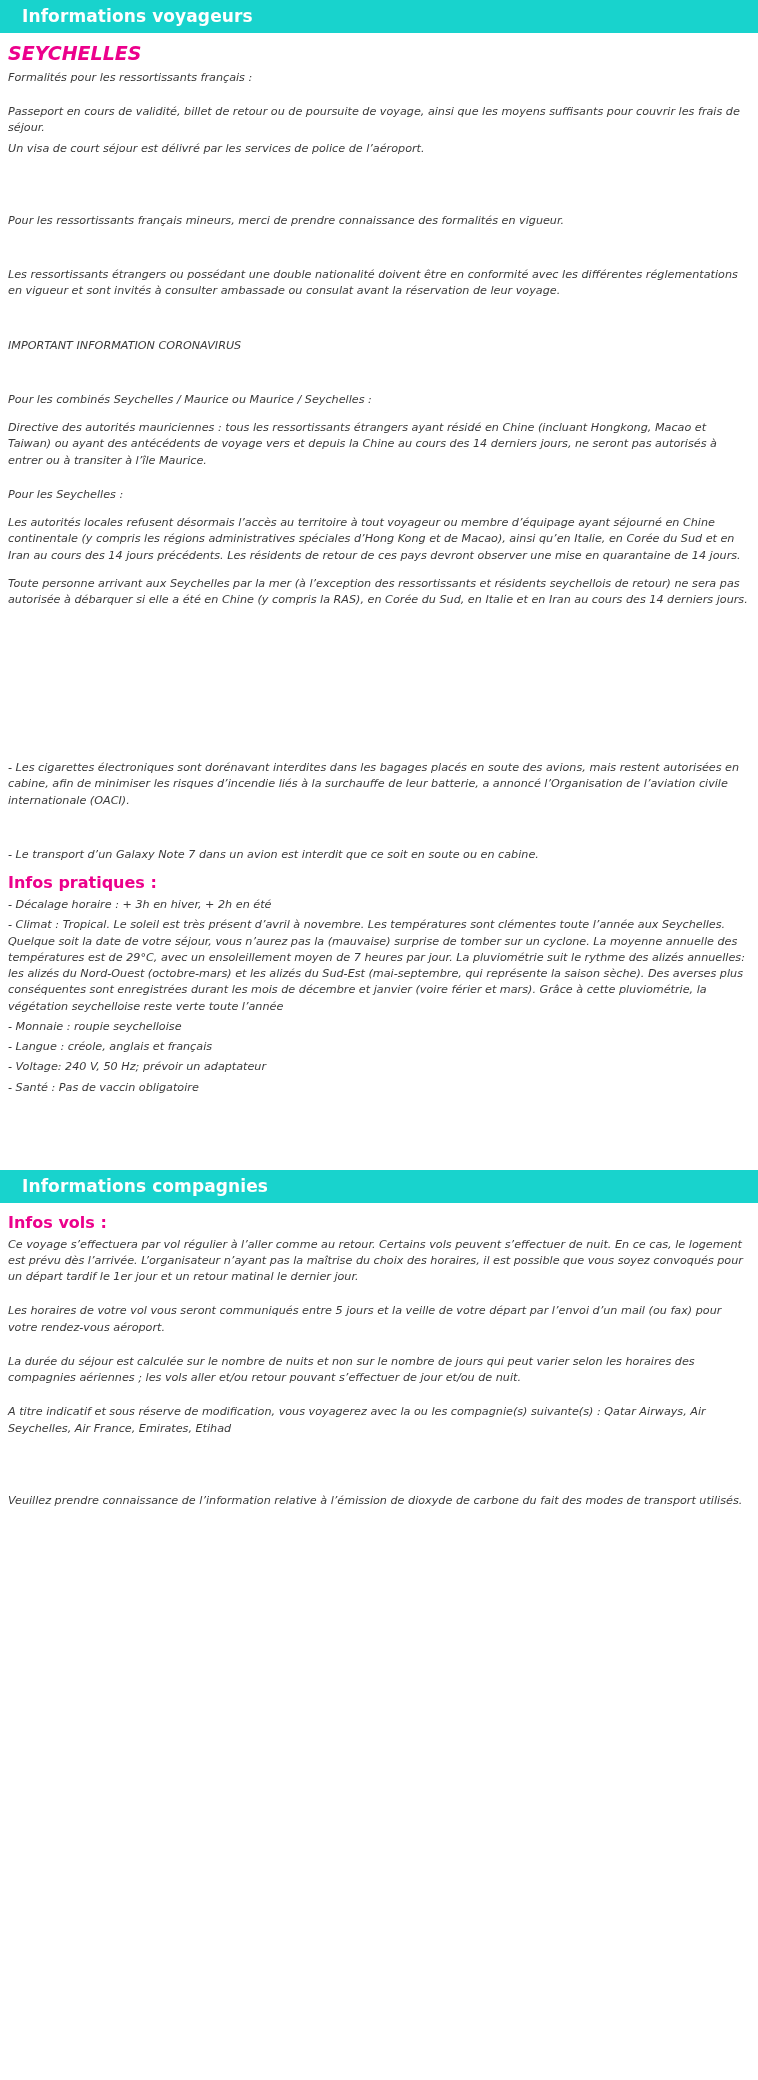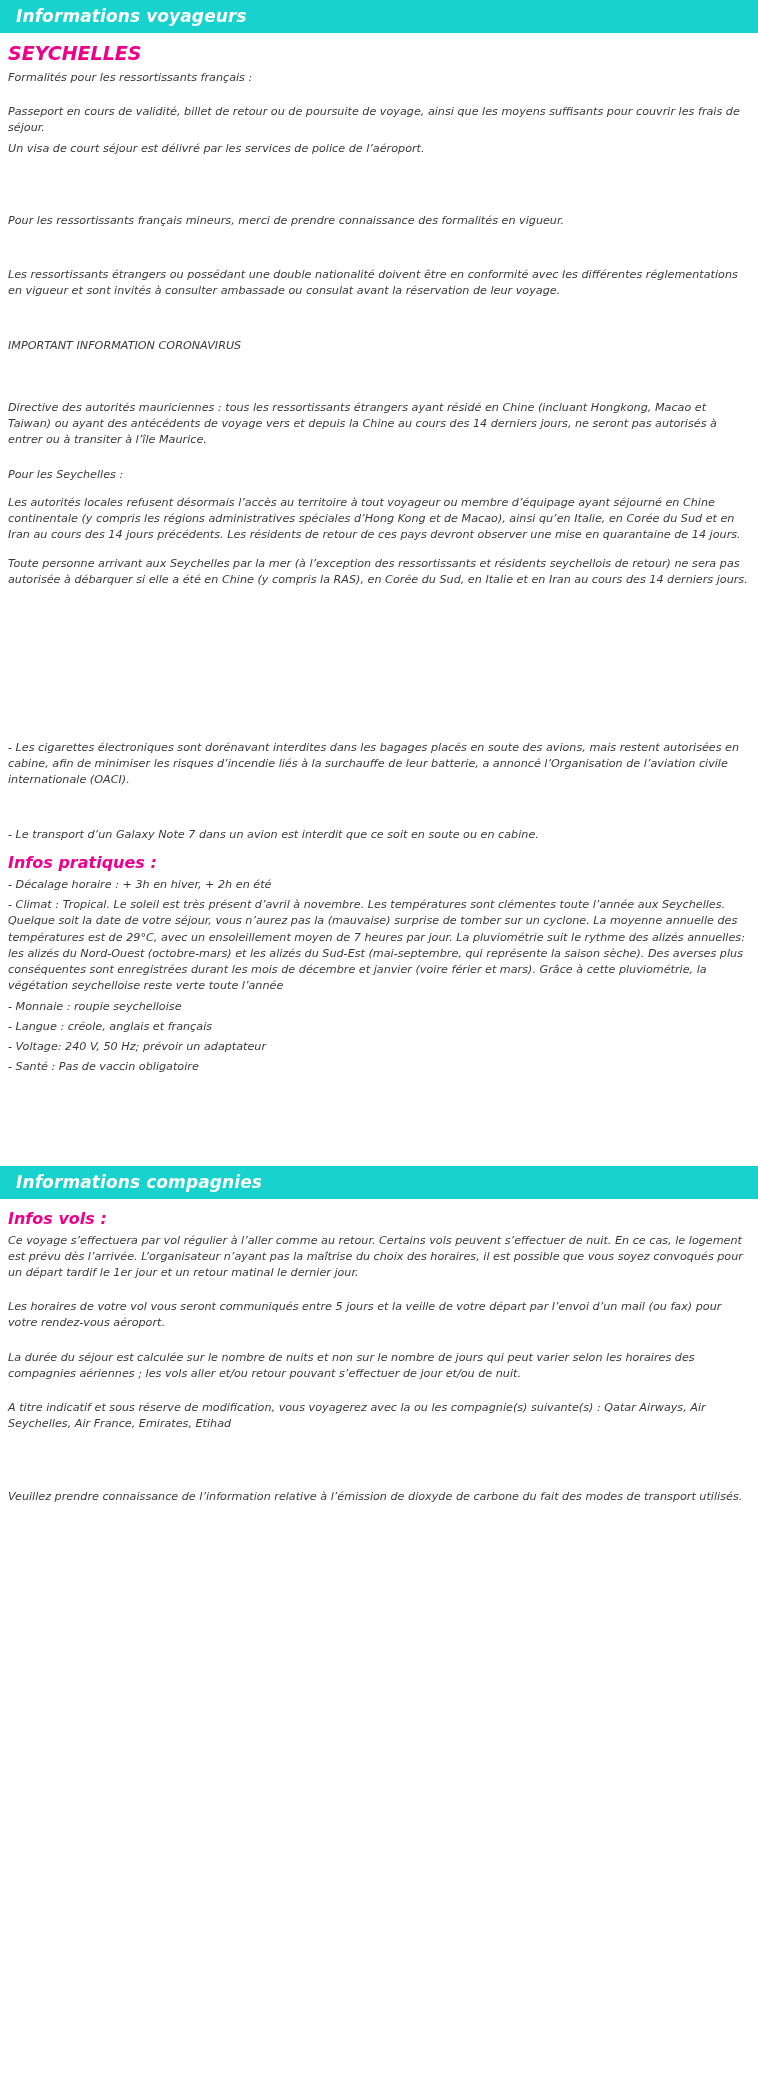--- a/index.html
+++ b/index.html
@@ -13,39 +13,37 @@
     color: #333333;
   }
   .page {
     width: 758px;
     position: relative;
     box-sizing: border-box;
   }
   .section-header {
     background: #18d3cd;
     color: #ffffff;
-    font-style: italic;
     font-weight: bold;
     font-size: 17px;
-    padding: 6px 0 7px 16px;
+    padding: 6px 0 7px 22px;
     letter-spacing: 0.1px;
   }
   .body-block {
-    padding: 0 8px 16px 4px;
+    padding: 0 8px 0 4px;
   }
   .title-pink {
     color: #ec008c;
     font-style: italic;
     font-weight: bold;
     font-size: 19px;
     margin: 9px 0 6px 4px;
   }
   .subtitle-pink {
     color: #ec008c;
-    font-style: italic;
     font-weight: bold;
     font-size: 16px;
     margin: 10px 0 5px 4px;
   }
   p.txt {
     font-style: italic;
     font-size: 11.2px;
     line-height: 1.45;
     margin: 4px 0 0 4px;
     color: #3a3a3a;
@@ -86,20 +84,21 @@
     <div class="sp-l"></div>
 
     <p class="txt">Les ressortissants étrangers ou possédant une double nationalité doivent être en conformité avec les différentes réglementations en vigueur et sont invités à consulter ambassade ou consulat avant la réservation de leur voyage.</p>
 
     <div class="sp-l"></div>
 
     <p class="txt bold">IMPORTANT INFORMATION CORONAVIRUS</p>
 
     <div class="sp-l"></div>
 
+    <p class="txt bold">Pour les combinés Seychelles / Maurice ou Maurice / Seychelles :</p>
 
     <div class="sp-xs"></div>
 
     <p class="txt bold">Directive des autorités mauriciennes : tous les ressortissants étrangers ayant résidé en Chine (incluant Hongkong, Macao et Taiwan)  ou ayant des antécédents de voyage vers et depuis la Chine au cours des 14 derniers jours, ne seront pas autorisés à entrer ou à transiter à l’île Maurice.</p>
 
     <div class="sp-s"></div>
 
     <p class="txt bold">Pour les Seychelles :</p>
 
     <div class="sp-xs"></div>

